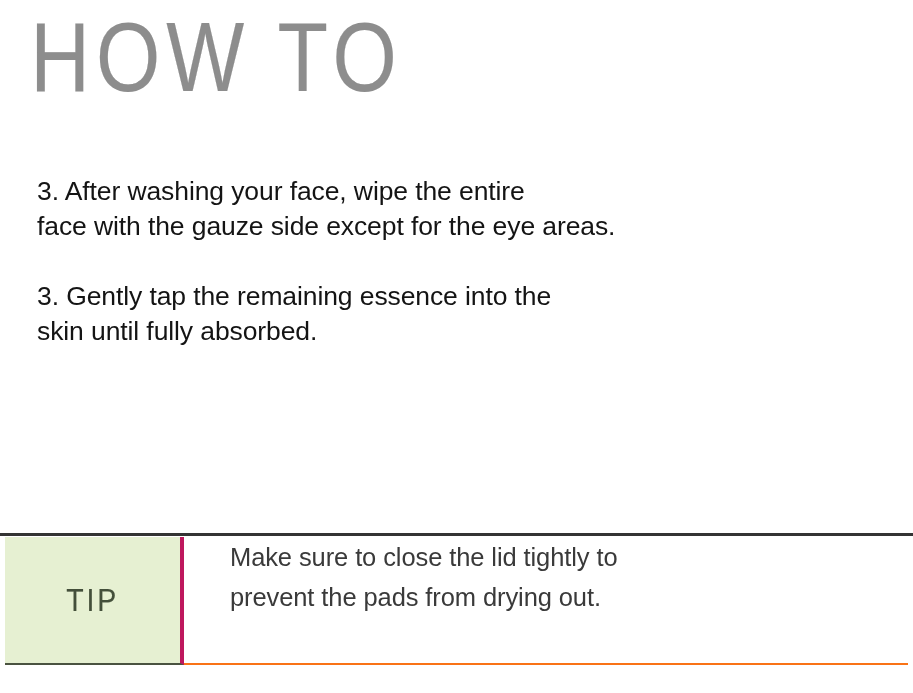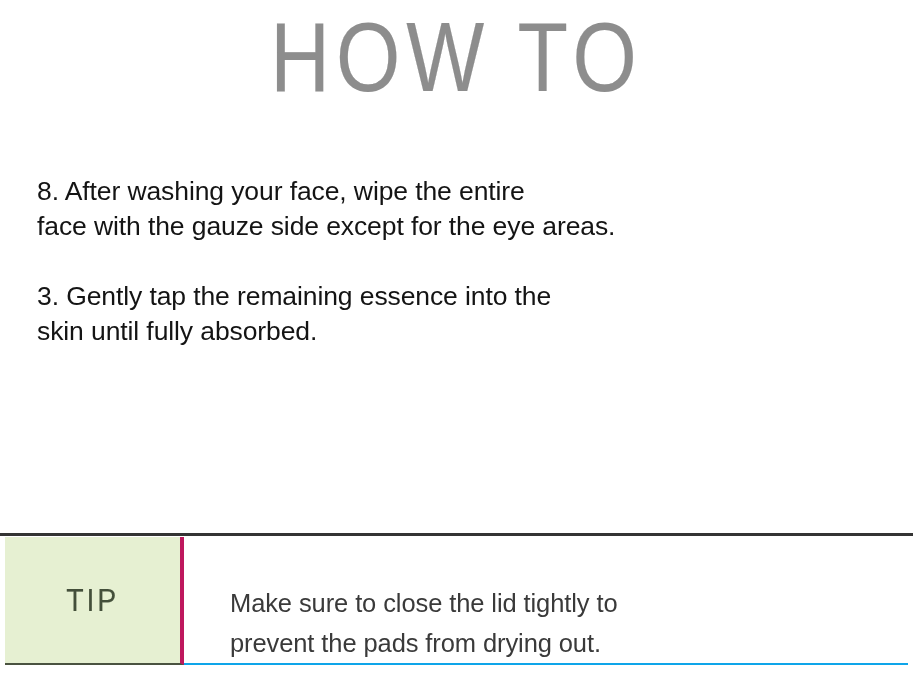--- a/index.html
+++ b/index.html
@@ -21,21 +21,20 @@
     height: 693px;
     background: #ffffff;
   }
 
   
   .title-block {
     position: absolute;
     left: 0;
     top: 6px;
     width: 913px;
-    text-align: center;
   }
   .title-text {
     display: inline-block;
     font-family: "Liberation Sans", sans-serif;
     font-size: 96px;
     line-height: 100px;
     font-weight: 400;
     color: #8d8d8d;
     letter-spacing: 7px;
     
@@ -101,23 +100,23 @@
     line-height: 31px;
     font-weight: 400;
     color: #434f3a;
     letter-spacing: 3px;
     -webkit-text-stroke: 0.15px #434f3a;
     transform: scaleX(0.92);
   }
   .tip-body-cell {
     flex: 1 1 auto;
     background: #ffffff;
-    border-bottom: 2px solid #0ea5e9;
+    border-bottom: 2px solid #f97316;
     display: flex;
-    align-items: flex-end;
+    align-items: flex-start;
   }
   .tip-body-text {
     margin: 0;
     padding-left: 46px;
     padding-right: 20px;
     font-family: "Liberation Sans", sans-serif;
     font-size: 25.5px;
     line-height: 40px;
     color: #3a3a3a;
     letter-spacing: -0.1px;
@@ -127,21 +126,21 @@
 </head>
 <body>
 
 <div id="page">
 
   <div class="title-block">
     <span class="title-text">HOW TO</span>
   </div>
 
   <div class="steps">
-    <p class="step">8. After washing your face, wipe the entire
+    <p class="step">3. After washing your face, wipe the entire
 face with the gauze side except for the eye areas.</p>
     <p class="step">3. Gently tap the remaining essence into the
 skin until fully absorbed.</p>
   </div>
 
   <div class="tip-top-rule"></div>
 
   <div class="tip-strip">
     <div class="tip-label-cell">
       <span class="tip-label-text">TIP</span>

